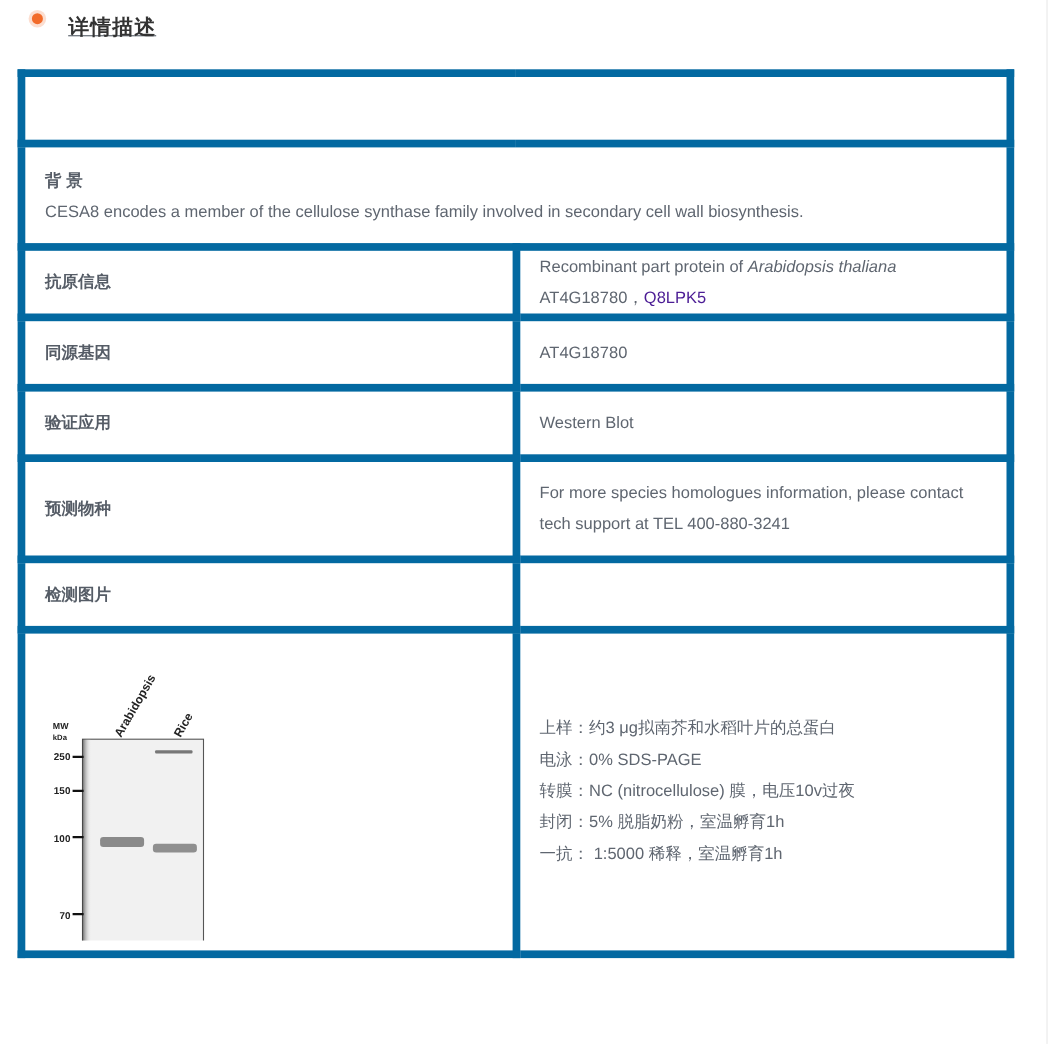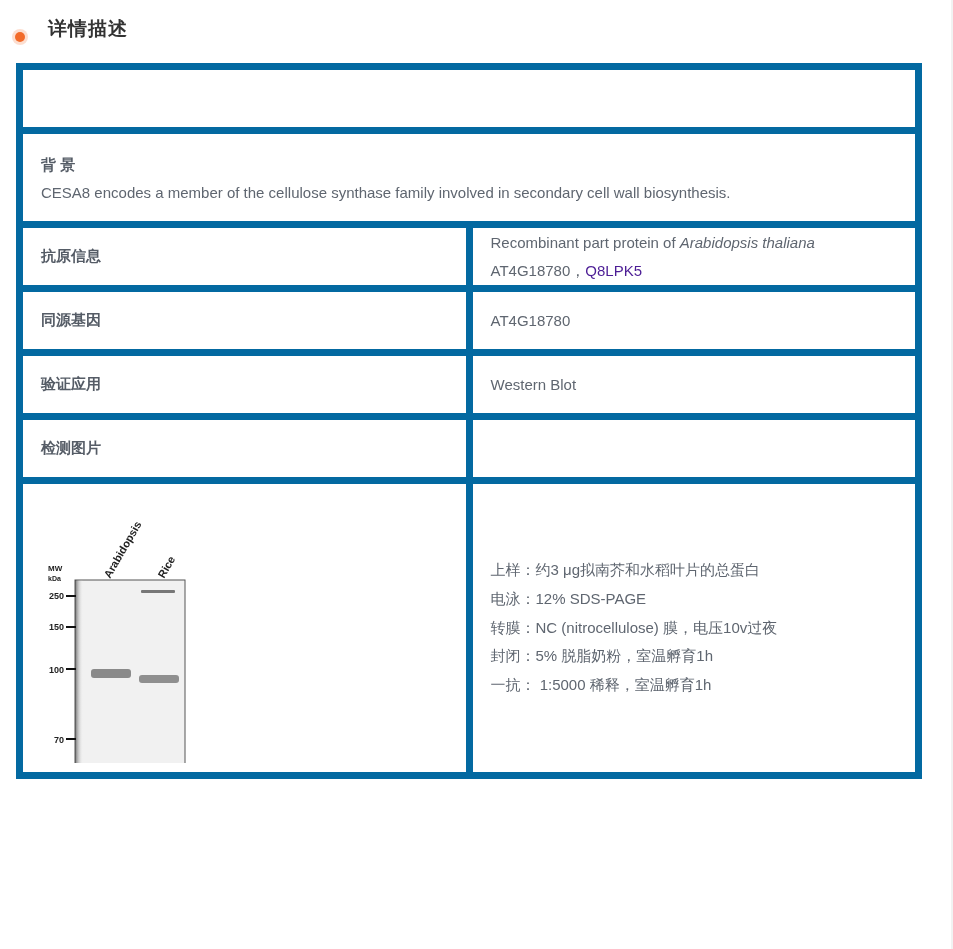--- a/index.html
+++ b/index.html
@@ -1,19 +1,19 @@
 <!DOCTYPE html>
 <html><head>
 <meta charset="utf-8">
 <style>
   html, body { margin: 0; padding: 0; background: #ffffff; }
   body { width: 953px; height: 949px; position: relative; overflow: hidden;
          font-family: "Liberation Sans", "DejaVu Sans", sans-serif; color: #555c66; }
   .scroll-edge { position: absolute; left: 951px; top: 0; width: 2px; height: 949px; background: #f2f2f2; }
-  .header { position: absolute; left: 14px; top: 12px; height: 30px; display: flex; align-items: flex-end; }
+  .header { position: absolute; left: 28px; top: 12px; height: 30px; display: flex; align-items: flex-start; text-decoration: underline; }
   .dot { width: 10px; height: 10px; border-radius: 50%; background: #f26b2a;
          box-shadow: 0 0 0 3px rgba(242,107,42,0.22); margin-left: 1px; }
   .title { margin-left: 23px; font-size: 19px; font-weight: bold; color: #333; letter-spacing: 1px; }
   table.detail { position: absolute; left: 16px; top: 63px; width: 906px; border-collapse: collapse;
                  table-layout: fixed; }
   table.detail td { border: 7px solid #0369a1; font-size: 15px; vertical-align: middle; padding: 0 18px; }
   td.label { width: 165px; font-weight: bold; color: #555c66; }
   td.value { color: #5f6670; line-height: 28px; }
   tr.empty td { height: 57px; }
   tr.std td { height: 57px; }
@@ -52,20 +52,24 @@
     <td class="value"><span>Recombinant part protein of </span><i>Arabidopsis thaliana</i><span> AT4G18780，</span><span class="blk">Q8LPK5</span></td>
   </tr>
   <tr class="std">
     <td class="label">同源基因</td>
     <td class="value">AT4G18780</td>
   </tr>
   <tr class="std">
     <td class="label">验证应用</td>
     <td class="value">Western Blot</td>
   </tr>
+  <tr class="tall">
+    <td class="label">预测物种</td>
+    <td class="value">For more species homologues information, please contact tech support at TEL 400-880-3241</td>
+  </tr>
   <tr class="std">
     <td class="label">检测图片</td>
     <td class="value"></td>
   </tr>
   <tr class="img">
     <td class="label" style="padding:0 10px 0 20px;">
       <div class="wb">
         <svg width="160" height="270" viewBox="0 0 160 270">
           <defs>
             <linearGradient id="ladder" x1="0" x2="1">
@@ -92,20 +96,20 @@
             <line x1="23" y1="103" x2="33" y2="103"></line>
             <line x1="23" y1="134" x2="33" y2="134"></line>
             <line x1="23" y1="176" x2="33" y2="176"></line>
             <line x1="23" y1="246" x2="33" y2="246"></line>
           </g>
         </svg>
       </div>
     </td>
     <td class="value wb-lines">
       <div>上样：约3 μg拟南芥和水稻叶片的总蛋白</div>
-      <div>电泳：12% SDS-PAGE</div>
+      <div>电泳：0% SDS-PAGE</div>
       <div>转膜：NC (nitrocellulose) 膜，电压10v过夜</div>
       <div>封闭：5% 脱脂奶粉，室温孵育1h</div>
       <div>一抗： 1:5000 稀释，室温孵育1h</div>
     </td>
   </tr>
 </tbody>
   </table>
 
 </body></html>

